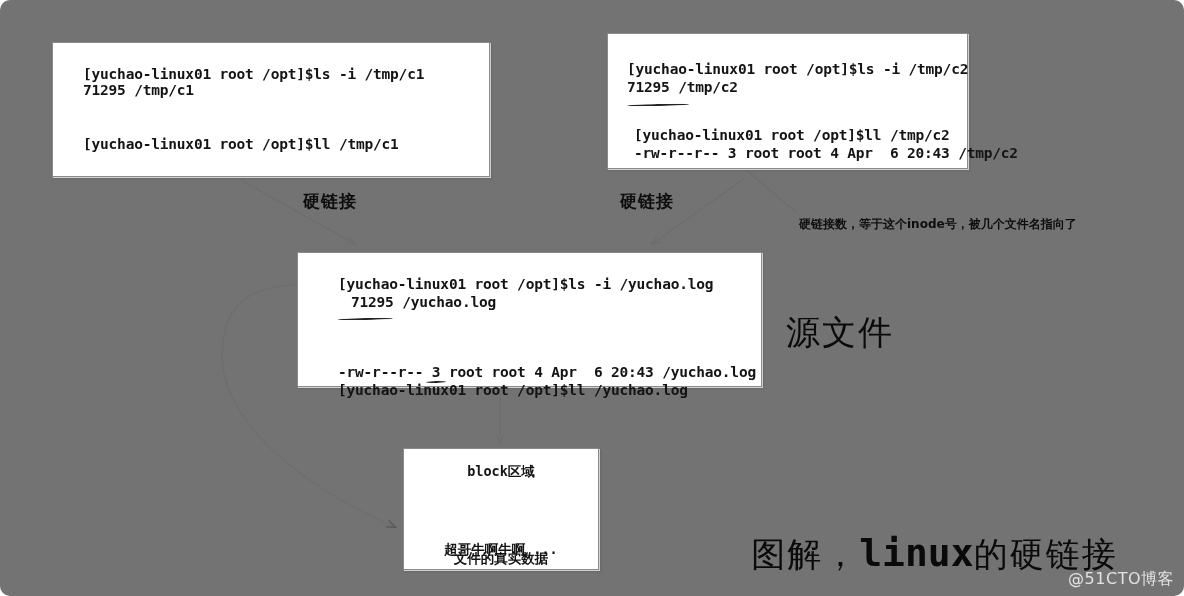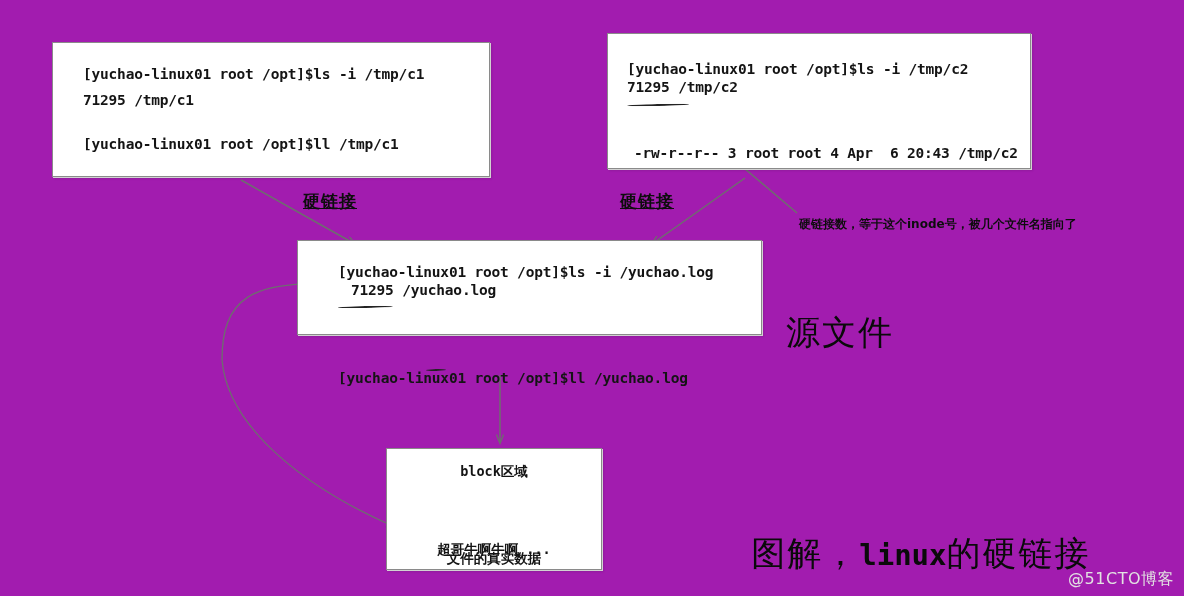--- a/index.html
+++ b/index.html
@@ -4,23 +4,24 @@
 <style>
   html, body {
     margin: 0;
     padding: 0;
     background: #ffffff;
   }
   #canvas {
     position: relative;
     width: 1184px;
     height: 596px;
-    background: #a21caf;
+    background: #737373;
     overflow: hidden;
     font-family: "DejaVu Sans Mono", "Liberation Mono", monospace;
+    border-radius: 10px;
   }
   #arrow-layer {
     position: absolute;
     left: 0; top: 0;
     width: 1184px;
     height: 596px;
     pointer-events: none;
   }
 
   
@@ -55,40 +56,39 @@
   .cn-label {
     position: absolute;
     white-space: pre;
     color: #0d0d0d;
     font-family: "DejaVu Sans", "Liberation Sans", sans-serif;
     font-weight: 700;
   }
   .lbl-link {
     font-size: 17px;
     letter-spacing: 1px;
-    text-decoration: underline;
   }
   .lbl-note {
     font-size: 12px;
     letter-spacing: 0px;
   }
   .title-big {
     position: absolute;
     white-space: pre;
     color: #0a0a0a;
     font-family: "DejaVu Sans", "Liberation Sans", sans-serif;
     font-size: 34px;
     font-weight: 400;
     letter-spacing: 2px;
     margin-top: 20px;
   }
   .title-mono {
     font-family: "DejaVu Sans Mono", "Liberation Mono", monospace;
     font-weight: 700;
-    font-size: 29px;
+    font-size: 38px;
     letter-spacing: 0px;
   }
 
   
   .block-line {
     position: absolute;
     white-space: pre;
     font-family: "DejaVu Sans Mono", "Liberation Mono", monospace;
     font-size: 13.5px;
     font-weight: 700;
@@ -130,40 +130,42 @@
 
     <line x1="797" y1="213" x2="731" y2="157" stroke="#6e6e6e" stroke-width="1.5" marker-end="url(#ah)"></line>
 
     <line x1="500" y1="375" x2="500" y2="443" stroke="#6e6e6e" stroke-width="1.5" marker-end="url(#ah)"></line>
 
     <path d="M342,285 C250,278 222,300 222,360 C228,430 310,490 395,527" fill="none" stroke="#6e6e6e" stroke-width="1.3" marker-end="url(#ah2)"></path>
   </svg>
 
   <div class="term-box" style="left:52px; top:42px; width:438px; height:135px;">
     <div class="term-line" style="left:30px; top:22px;">[yuchao-linux01 root /opt]$ls -i /tmp/c1</div>
-    <div class="term-line" style="left:30px; top:48px;">71295 /tmp/c1</div>
+    <div class="term-line" style="left:30px; top:38px;">71295 /tmp/c1</div>
     <div class="term-line" style="left:30px; top:92px;">[yuchao-linux01 root /opt]$ll /tmp/c1</div>
   </div>
 
-  <div class="term-box" style="left:607px; top:33px; width:424px; height:136px;padding-left:37px;">
+  <div class="term-box" style="left:607px; top:33px; width:361px; height:136px;padding-left:37px;">
     <div class="term-line" style="left:19px; top:26px;">[yuchao-linux01 root /opt]$ls -i /tmp/c2</div>
     <div class="term-line" style="left:19px; top:44px;">71295 /tmp/c2</div>
     <div class="hand-underline" style="left:19px; top:70px; width:62px;"></div>
+    <div class="term-line" style="left:26px; top:92px;">[yuchao-linux01 root /opt]$ll /tmp/c2</div>
     <div class="term-line" style="left:26px; top:110px;">-rw-r--r-- 3 root root 4 Apr  6 20:43 /tmp/c2</div>
   </div>
 
-  <div class="term-box" style="left:297px; top:240px; width:465px; height:95px;">
+  <div class="term-box" style="left:297px; top:252px; width:465px; height:135px;">
     <div class="term-line" style="left:40px; top:22px;">[yuchao-linux01 root /opt]$ls -i /yuchao.log</div>
     <div class="term-line" style="left:40px; top:40px;margin-left:13px;">71295 /yuchao.log</div>
     <div class="hand-underline" style="left:40px; top:65px; width:55px;"></div>
     <div class="term-line" style="left:40px; top:92px;margin-top:36px;">[yuchao-linux01 root /opt]$ll /yuchao.log</div>
+    <div class="term-line" style="left:40px; top:110px;">-rw-r--r-- 3 root root 4 Apr  6 20:43 /yuchao.log</div>
     <div class="hand-underline" style="left:128px; top:128px; width:20px;"></div>
   </div>
 
-  <div class="term-box" style="left:386px; top:448px; width:216px; height:122px;">
+  <div class="term-box" style="left:403px; top:448px; width:196px; height:122px;">
     <div class="block-line" style="top:14px;">block区域</div>
     <div class="block-line" style="top:53px;margin-top:48px;">文件的真实数据</div>
     <div class="block-line" style="top:92px;">超哥牛啊牛啊 ...</div>
   </div>
 
   <div class="cn-label lbl-link" style="left:303px; top:190px;">硬链接</div>
 
   <div class="cn-label lbl-link" style="left:620px; top:190px;">硬链接</div>
 
   <div class="cn-label lbl-note" style="left:799px; top:216px;">硬链接数，等于这个inode号，被几个文件名指向了</div>

